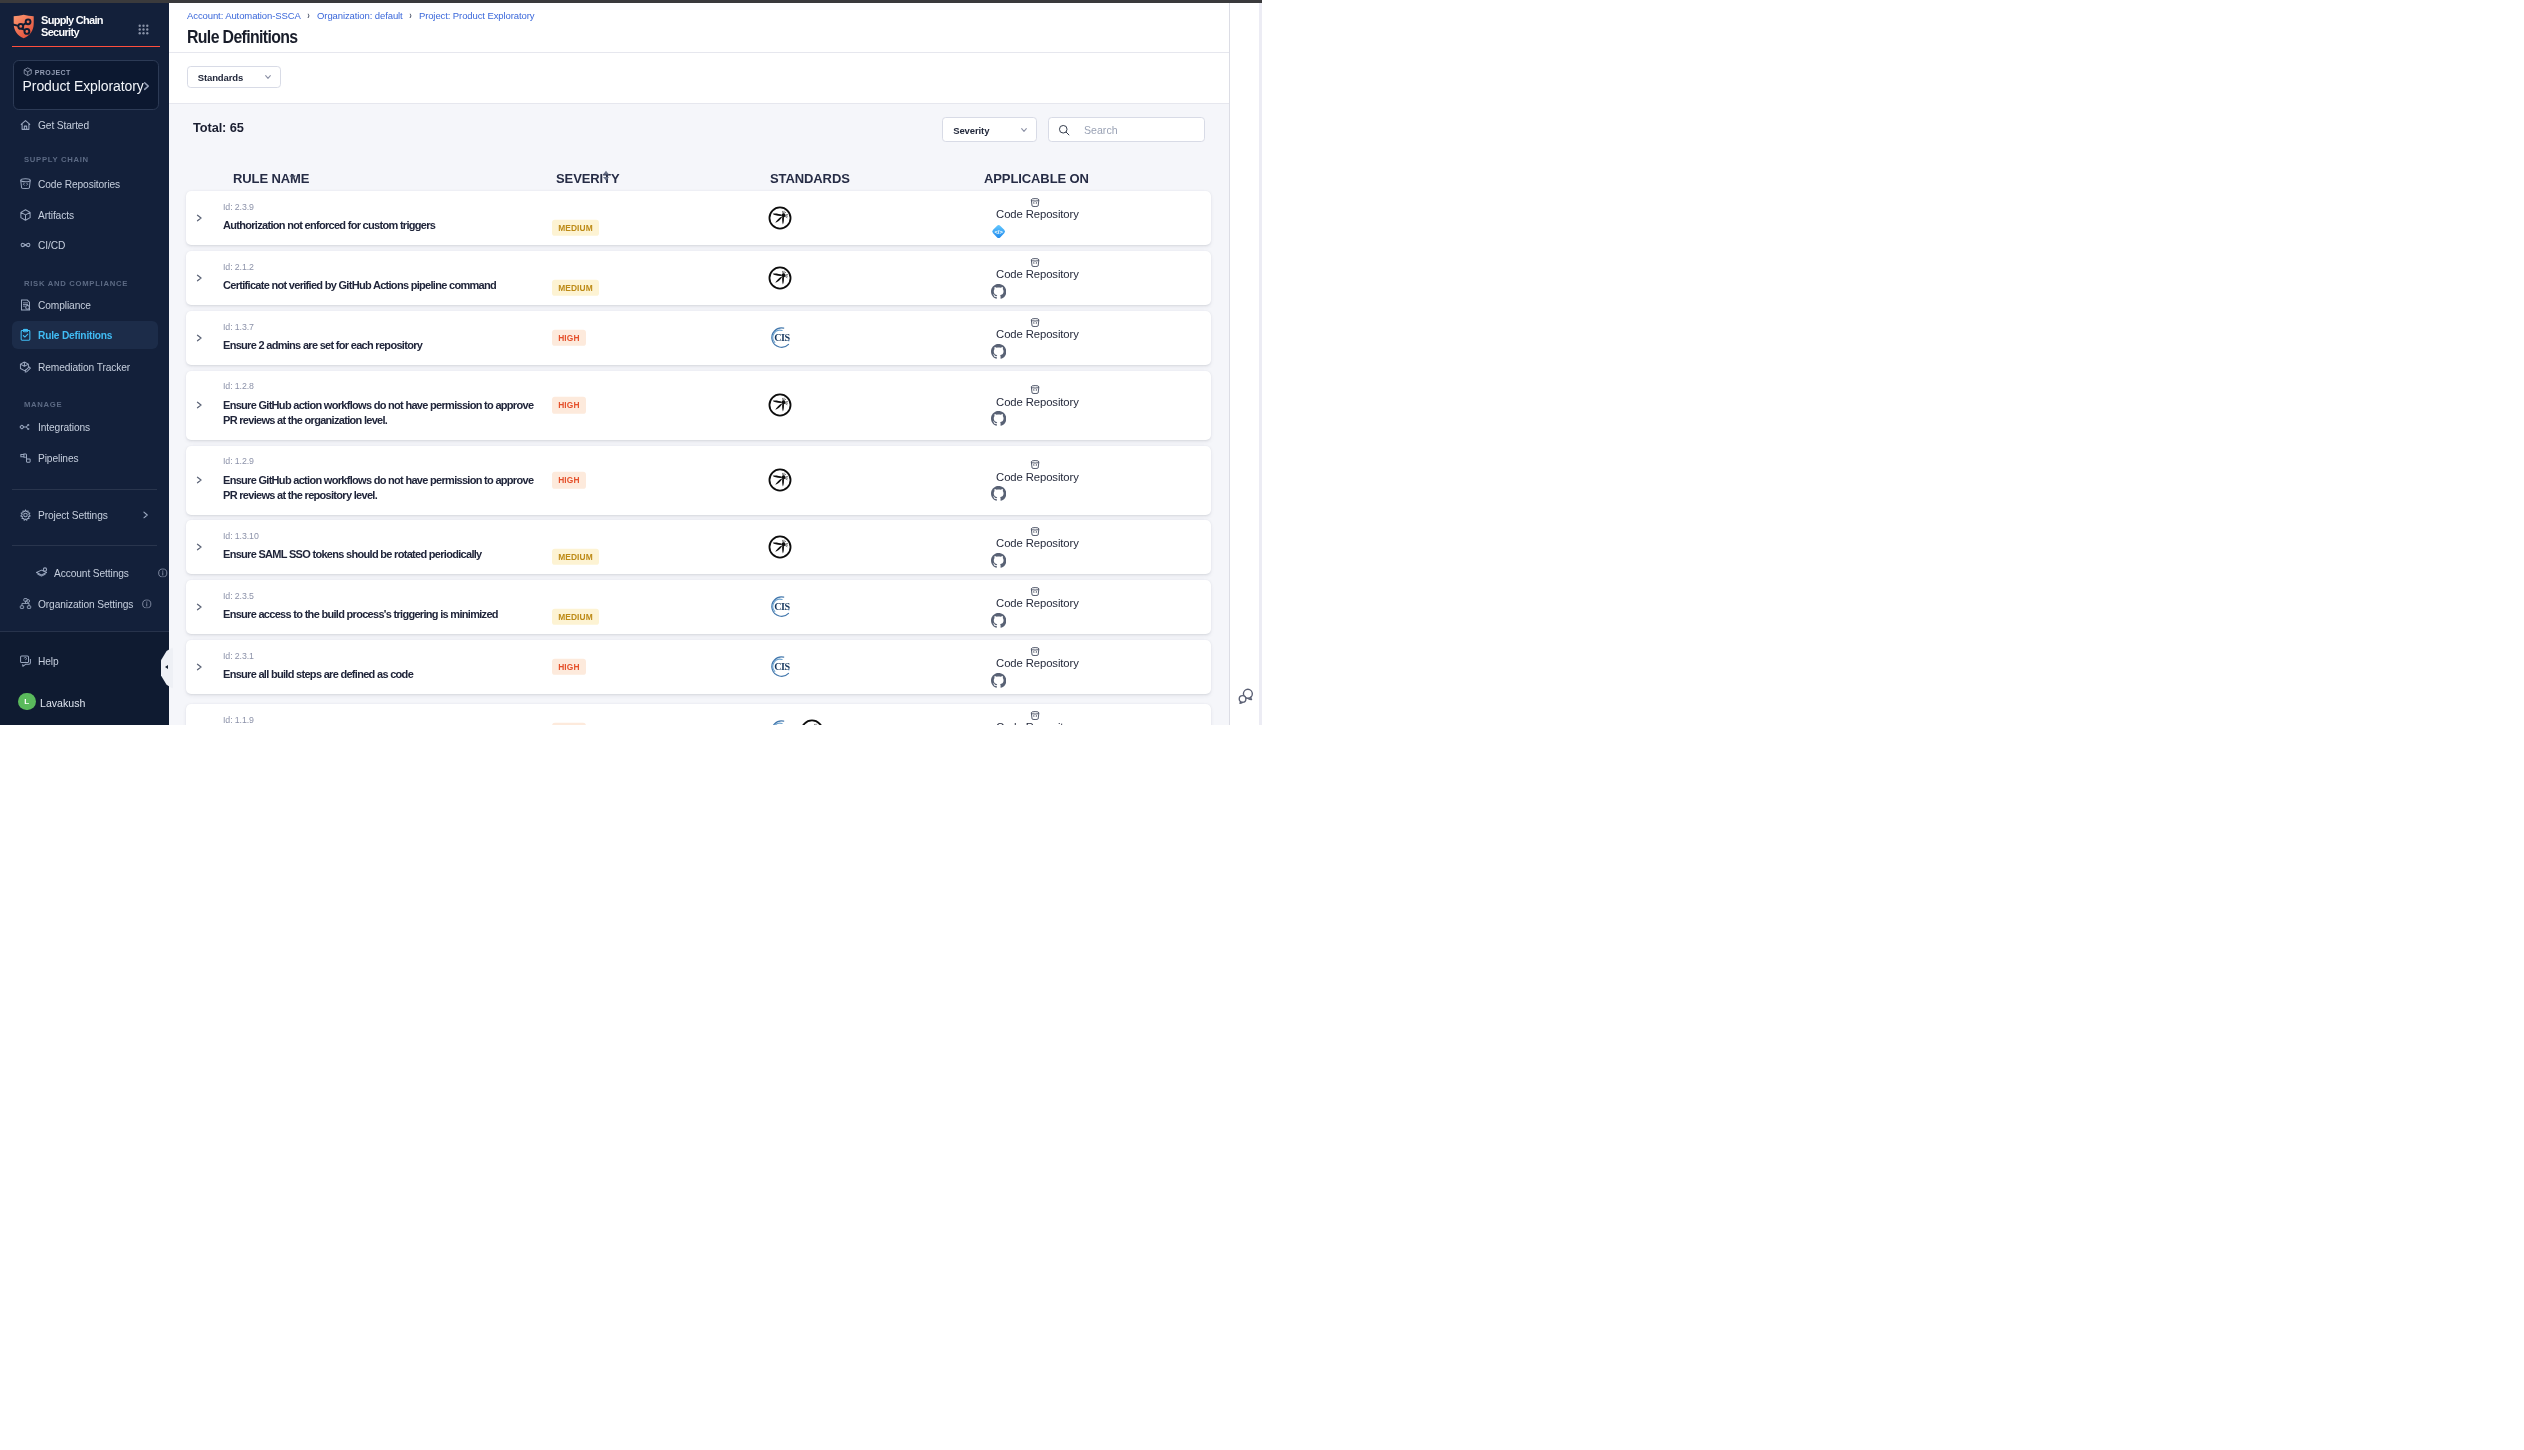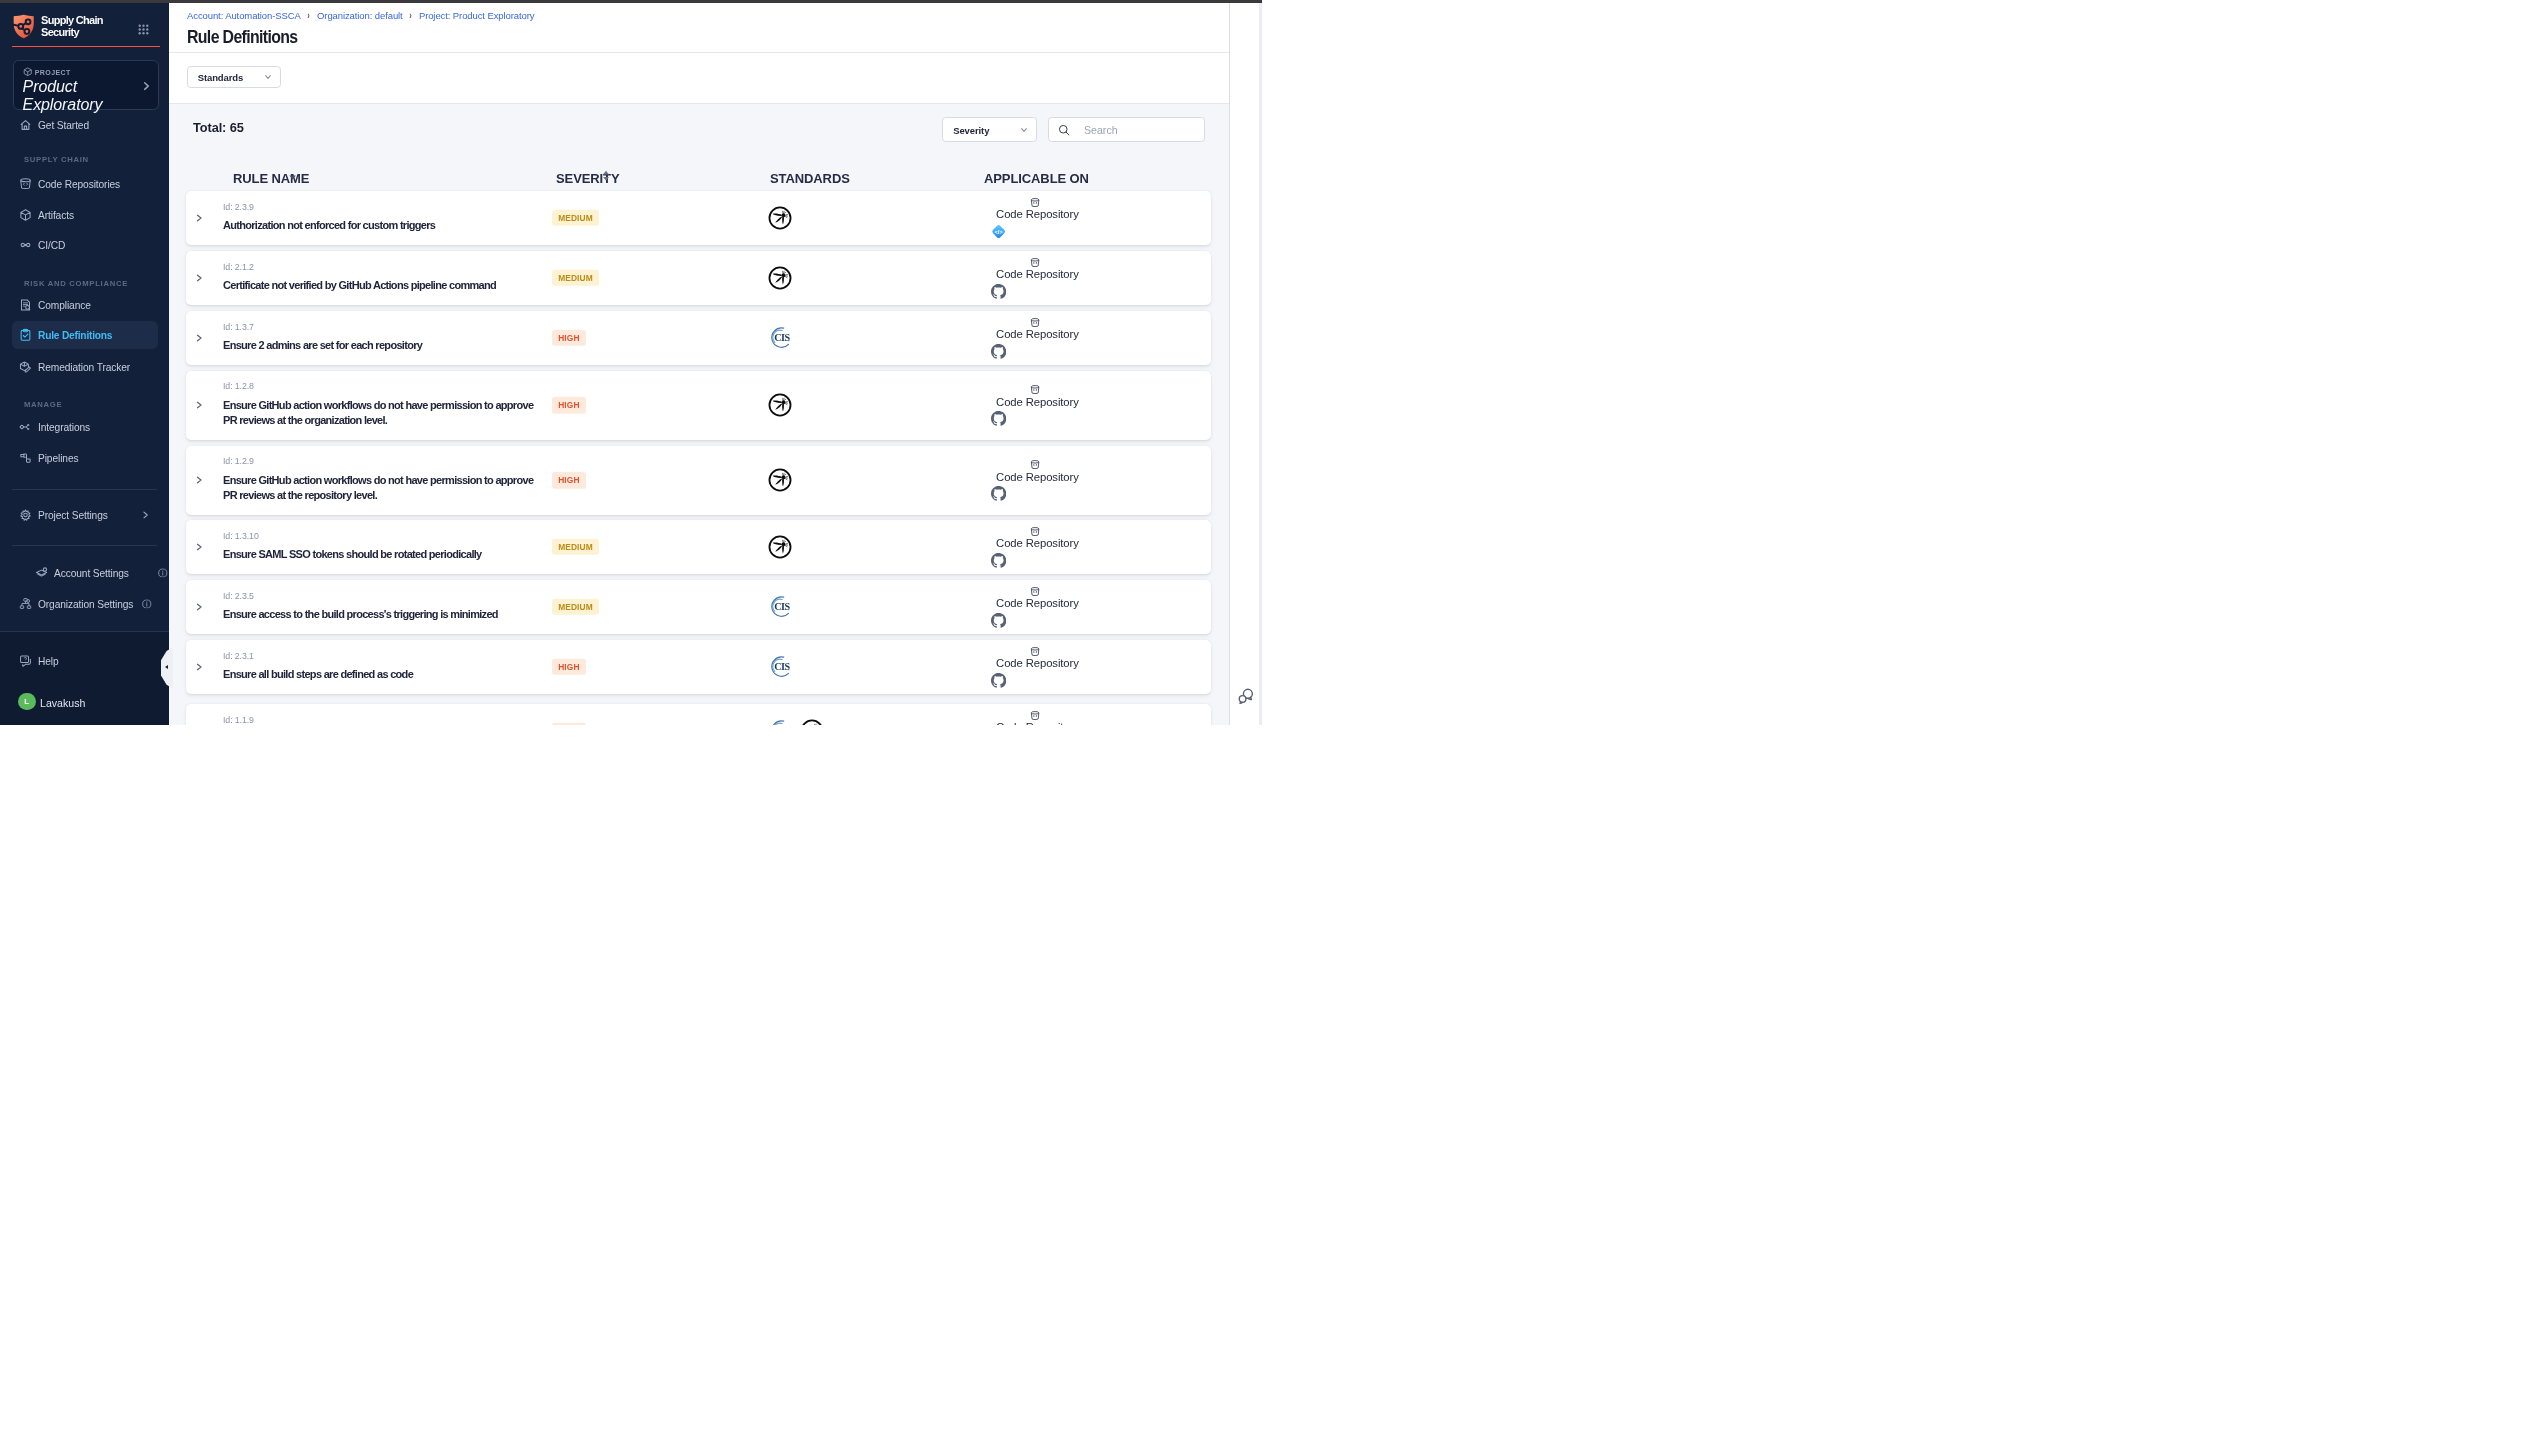--- a/index.html
+++ b/index.html
@@ -7,21 +7,21 @@
 body { font-family:"Liberation Sans", sans-serif; background:#fff; position:relative; }
 .topstrip { position:absolute; left:0; top:0; width:1262px; height:2.9px; background:#3a3a3c; z-index:60; }
 
 
 .sidebar { position:absolute; left:0; top:2.9px; width:169px; height:723px; background:#13203a; z-index:40; }
 .sb-abs { position:absolute; }
 .logo-title { left:41px; top:12.4px; font-size:11px; font-weight:bold; color:#fbfcfe; line-height:11.7px; letter-spacing:-0.7px; }
 .orangeline { left:11.7px; top:43px; width:148px; height:1.2px; background:#ff4e3d; }
 .projcard { left:12.8px; top:57px; width:146px; height:50px; background:#0c1830; border:0.7px solid #2c3a55; border-radius:5.8px; }
 .projlabel { position:absolute; left:21px; top:8.4px; font-size:7px; font-weight:bold; letter-spacing:0.4px; color:#939db4; }
-.projname { position:absolute; left:8.8px; top:17px; font-size:16px; color:#f2f5fa; letter-spacing:-0.1px;font-style:italic; }
+.projname { position:absolute; left:8.8px; top:17px; font-size:14px; color:#f2f5fa; letter-spacing:-0.1px; }
 
 .navitem { position:absolute; left:0; width:169px; height:17.5px; color:#c6cfde; font-size:10.2px; letter-spacing:-0.1px; }
 .navitem .ic { position:absolute; left:19px; top:50%; transform:translateY(-50%); width:13px; height:13px; }
 .navitem .lb { position:absolute; left:38px; top:50%; transform:translateY(-50%); white-space:nowrap; }
 .navsec { position:absolute; left:24px; font-size:7.7px; font-weight:bold; letter-spacing:0.7px; color:#5c6a84; }
 .active-pill { position:absolute; left:11.7px; top:318px; width:146px; height:28.5px; background:#1c2c49; border-radius:5.8px; }
 .navitem.active { color:#40bcf4; font-weight:bold; letter-spacing:-0.2px; }
 .sb-div { position:absolute; left:11.7px; width:145px; height:0.7px; background:#29354d; }
 .sb-bottom-line { position:absolute; left:0; top:628px; width:169px; height:94px; background:rgba(5,12,24,0.25); border-top:0.7px solid #27334b; }
 .avatar { position:absolute; left:18px; top:690px; width:17.5px; height:17.5px; border-radius:50%; background:#5aba5c; color:#fff; font-size:8px; font-weight:bold; text-align:center; line-height:17.5px; }
@@ -45,21 +45,21 @@
 .scrollstrip { position:absolute; right:0; top:0; width:3.3px; height:723px; background:#ececf4; }
 
 .total { position:absolute; left:24px; top:117px; font-size:12.8px; font-weight:bold; color:#1b1f31; letter-spacing:-0.1px; }
 .thead { position:absolute; font-size:13px; font-weight:bold; color:#262c45; letter-spacing:-0.1px; }
 .card { position:absolute; left:17px; width:1025px; background:#fff; border-radius:5.1px; box-shadow:0 0.7px 1.5px rgba(40,50,90,0.07), 0 1.5px 3.7px rgba(96,97,112,0.10); }
 .rowchev { position:absolute; left:8px; top:50%; transform:translateY(-50%); width:9.5px; height:9.5px; }
 .rtext { position:absolute; left:37px; top:50%; transform:translateY(calc(-50% - 0.7px)); }
 .rid { font-size:8.8px; color:#8c92a9; margin-bottom:6.2px; letter-spacing:-0.1px; }
 .rname { font-size:11px; font-weight:bold; color:#20253a; line-height:15.3px; letter-spacing:-0.7px; }
 .pill { position:absolute; left:366px; top:50%; transform:translateY(-50%); height:16.4px; line-height:16.4px; border-radius:2.9px; padding:0 6.2px; font-size:8.4px; font-weight:bold; letter-spacing:0.1px; }
-.pill.med { background:#fdf3d3; color:#bd8b17; }
+.pill.med { background:#fdf3d3; color:#bd8b17;margin-top:10px; }
 .pill.high { background:#fdeadc; color:#e5512c; }
 .stdicon { position:absolute; top:50%; transform:translateY(-50%); }
 .applic { position:absolute; left:805px; top:50%; transform:translateY(calc(-50% + 1.5px)); }
 .applic .l1 { display:flex; align-items:center;flex-direction:column; }
 .applic .l1 span { margin-left:5.1px; font-size:11.3px; color:#262b3d; letter-spacing:-0.1px; }
 .applic .l2 { margin-top:3.7px; }
 .chat { position:absolute; left:1068px; top:684px; width:18px; height:18px; }
 </style>
 </head>
 <body>

